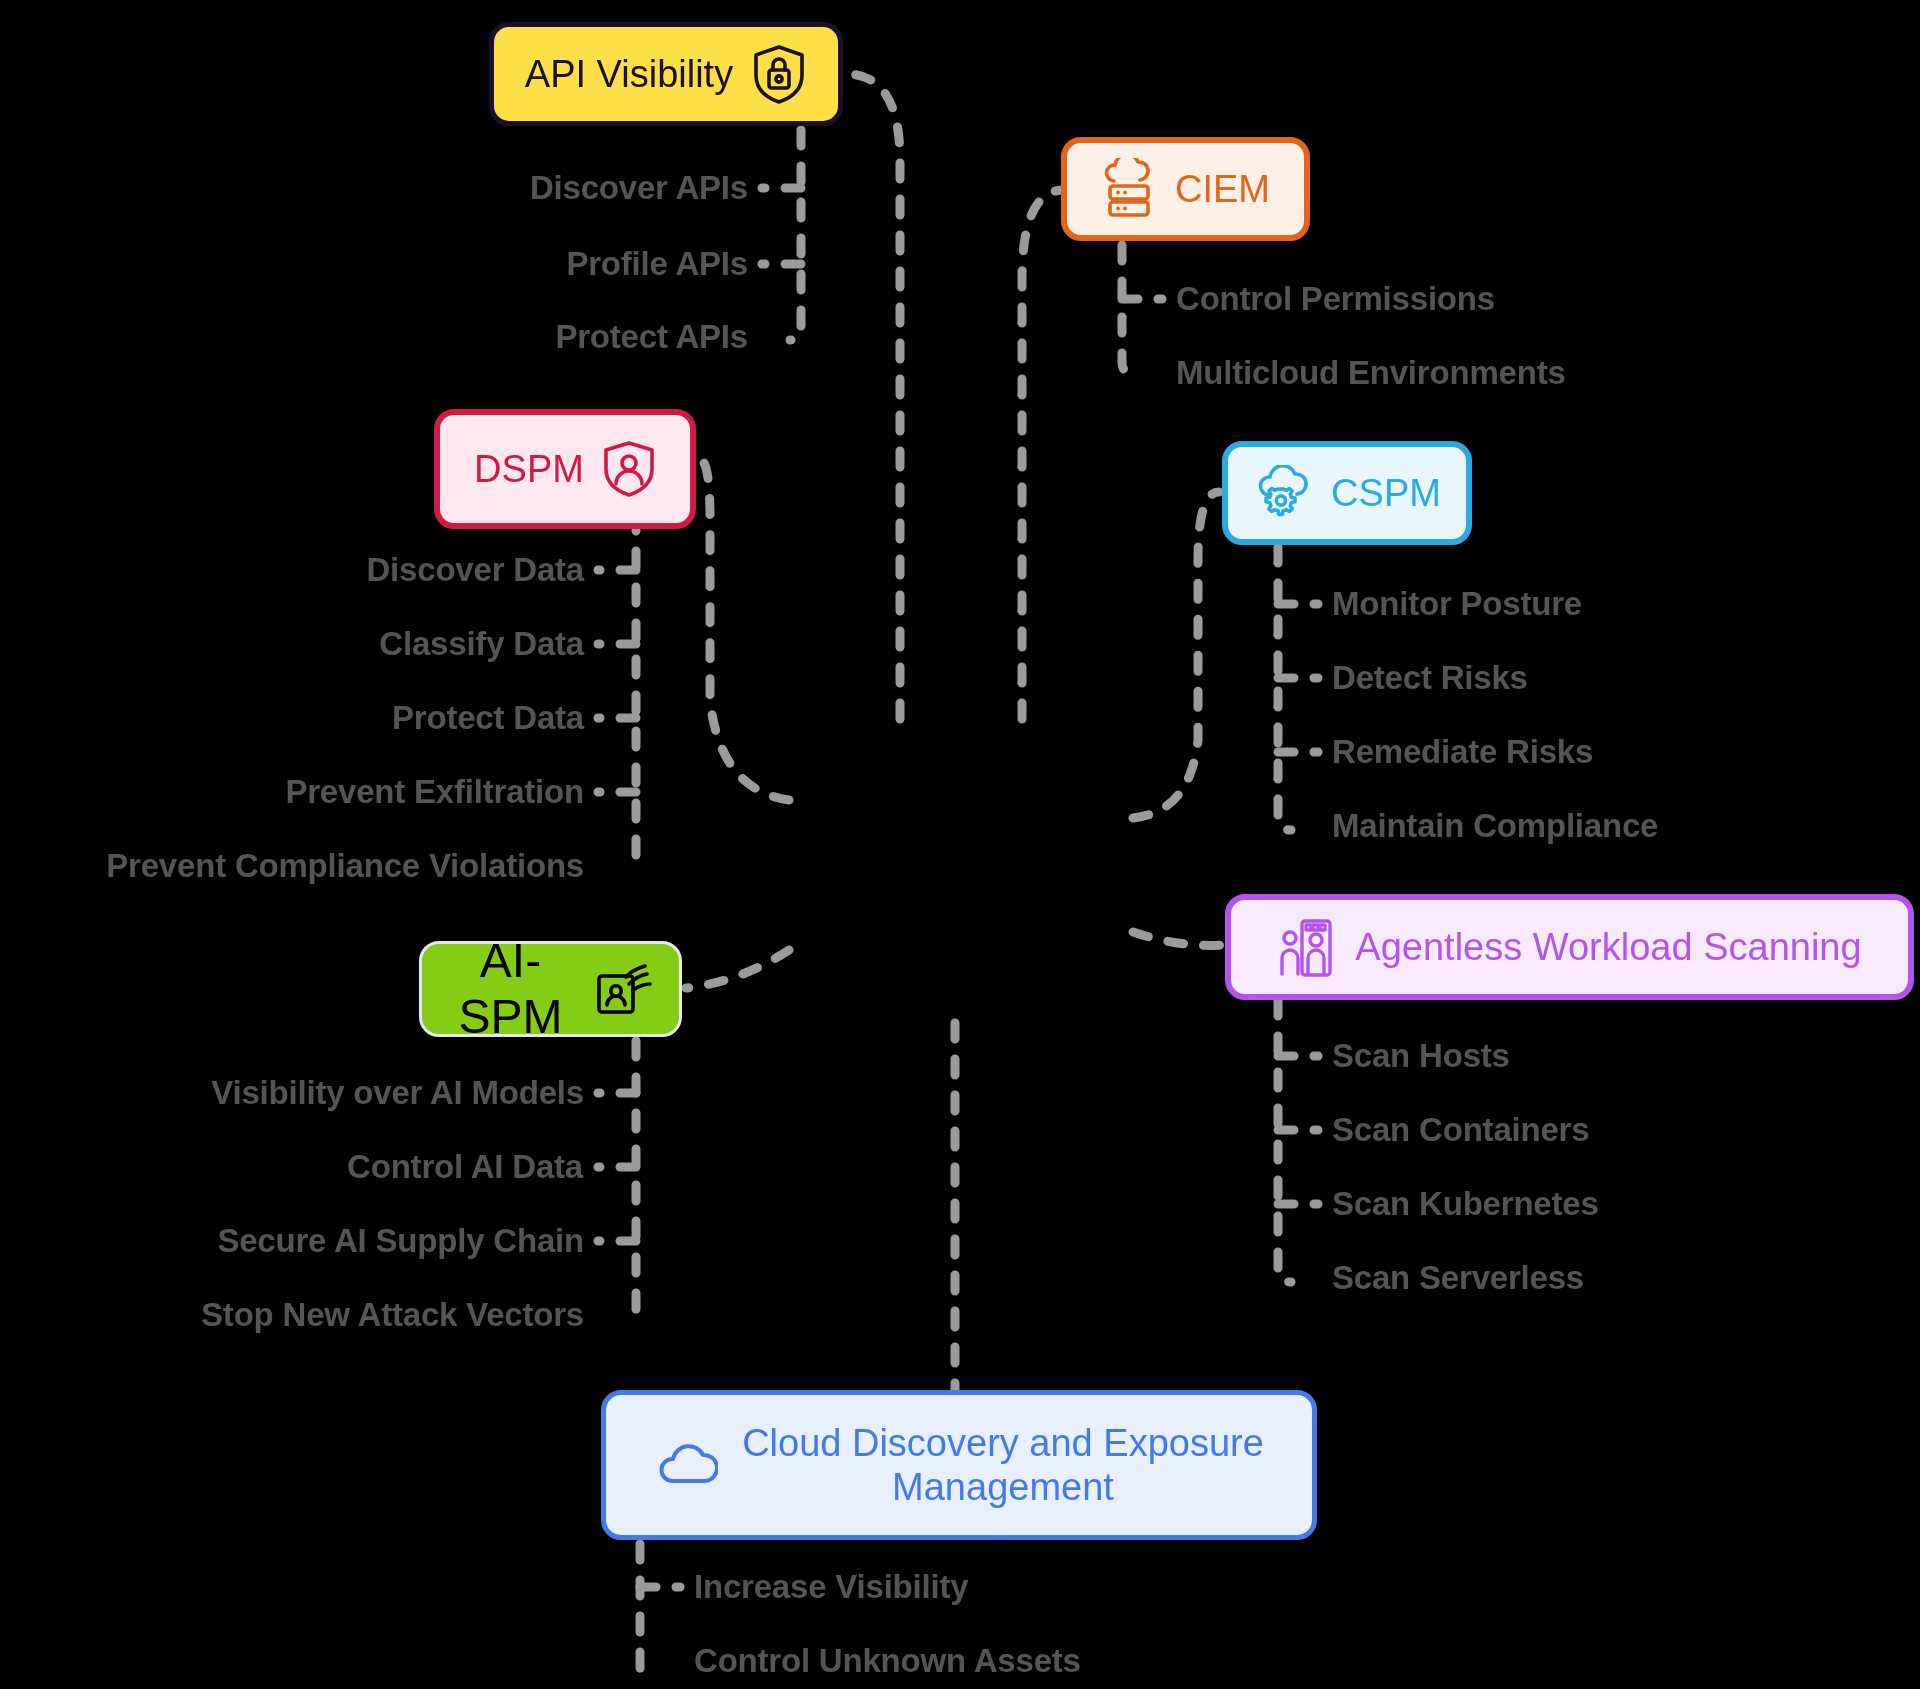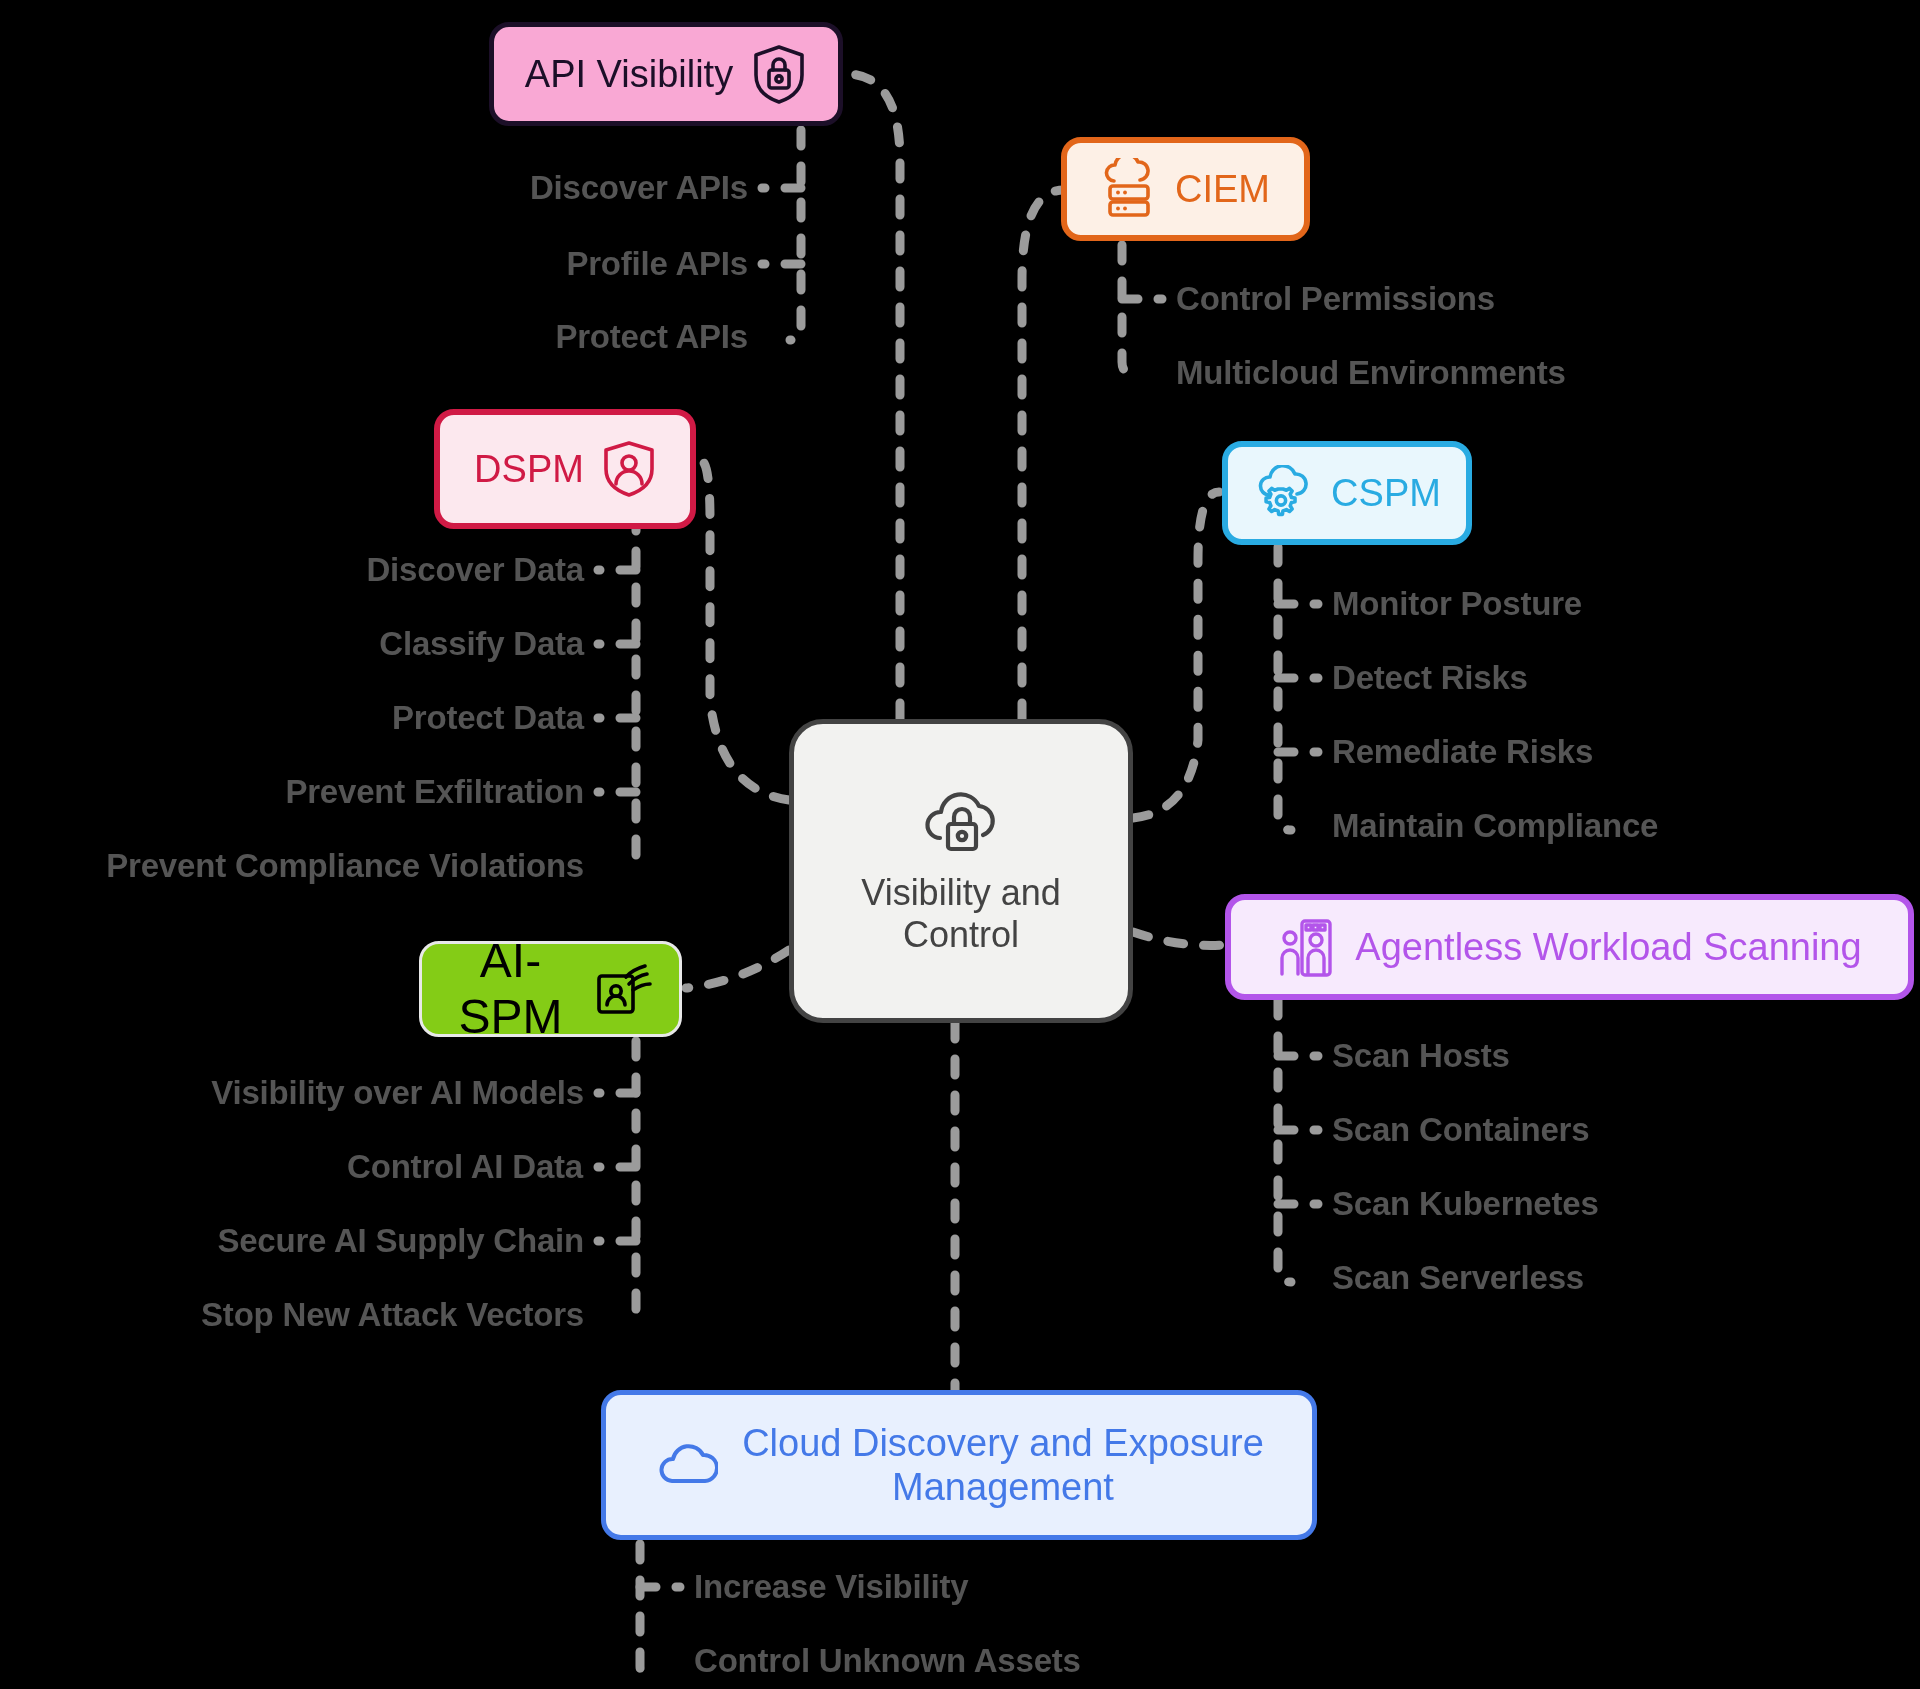--- a/index.html
+++ b/index.html
@@ -31,21 +31,21 @@
     border:5px solid #434343;background:#f2f2f0;
     border-radius:34px;
     flex-direction:column;gap:10px;
     color:#434343;font-size:36px;
   }
   .n-center .ico{margin-bottom:2px;}
 
   
   .n-api{
     left:489px;top:22px;width:354px;height:104px;
-    border:5px solid #1c0f28;background:#f9a8d4;
+    border:5px solid #1c0f28;background:#fde047;
     color:#1c0f28;font-size:38px;
     padding:0 24px;
     text-align:right;
   }
   
   .n-ciem{
     left:1061px;top:137px;width:249px;height:104px;
     border:6px solid #e2661a;background:#fdf0e6;
     color:#e2661a;font-size:38px;
     padding:0 22px;
@@ -146,32 +146,20 @@
       <path d="M 636 1041 L 636 1308 Q 636 1320 624 1320"></path>
       <path d="M 636 1093 L 598 1093"></path>
       <path d="M 636 1167 L 598 1167"></path>
       <path d="M 636 1241 L 598 1241"></path>
 
       <path d="M 640 1544 L 640 1666 Q 640 1678 653 1678"></path>
       <path d="M 640 1587 L 680 1587"></path>
     </g>
   </svg>
 
-  <div class="node n-center">
-    <span class="ico">
-      <svg width="92" height="74" viewBox="0 0 92 74" fill="none" stroke="#434343" stroke-width="4.2" stroke-linecap="round" stroke-linejoin="round">
-        <path d="M25 52 a13 13 0 0 1 1-26 a20 20 0 0 1 38-6 a15 15 0 0 1 4 29"></path>
-        <rect x="33" y="38" width="28" height="25" rx="3"></rect>
-        <path d="M39 38 v-7 a8 8 0 0 1 16 0 v7"></path>
-        <circle cx="47" cy="50" r="4.2"></circle>
-      </svg>
-    </span>
-    <span class="lbl">Visibility and
-Control</span>
-  </div>
 
   <div class="node n-api">
     <span class="lbl">API Visibility</span>
     <span class="ico">
       <svg width="56" height="62" viewBox="0 0 56 62" fill="none" stroke="#1c0f28" stroke-width="3.6" stroke-linecap="round" stroke-linejoin="round">
         <path d="M28 4 L51 12 v20 c0 15-11 23-23 27 C16 55 5 47 5 32 V12 Z"></path>
         <rect x="18" y="27" width="20" height="18" rx="2.6"></rect>
         <path d="M22 27 v-5 a6 6 0 0 1 12 0 v5"></path>
         <circle cx="28" cy="36" r="3.1"></circle>
       </svg>

